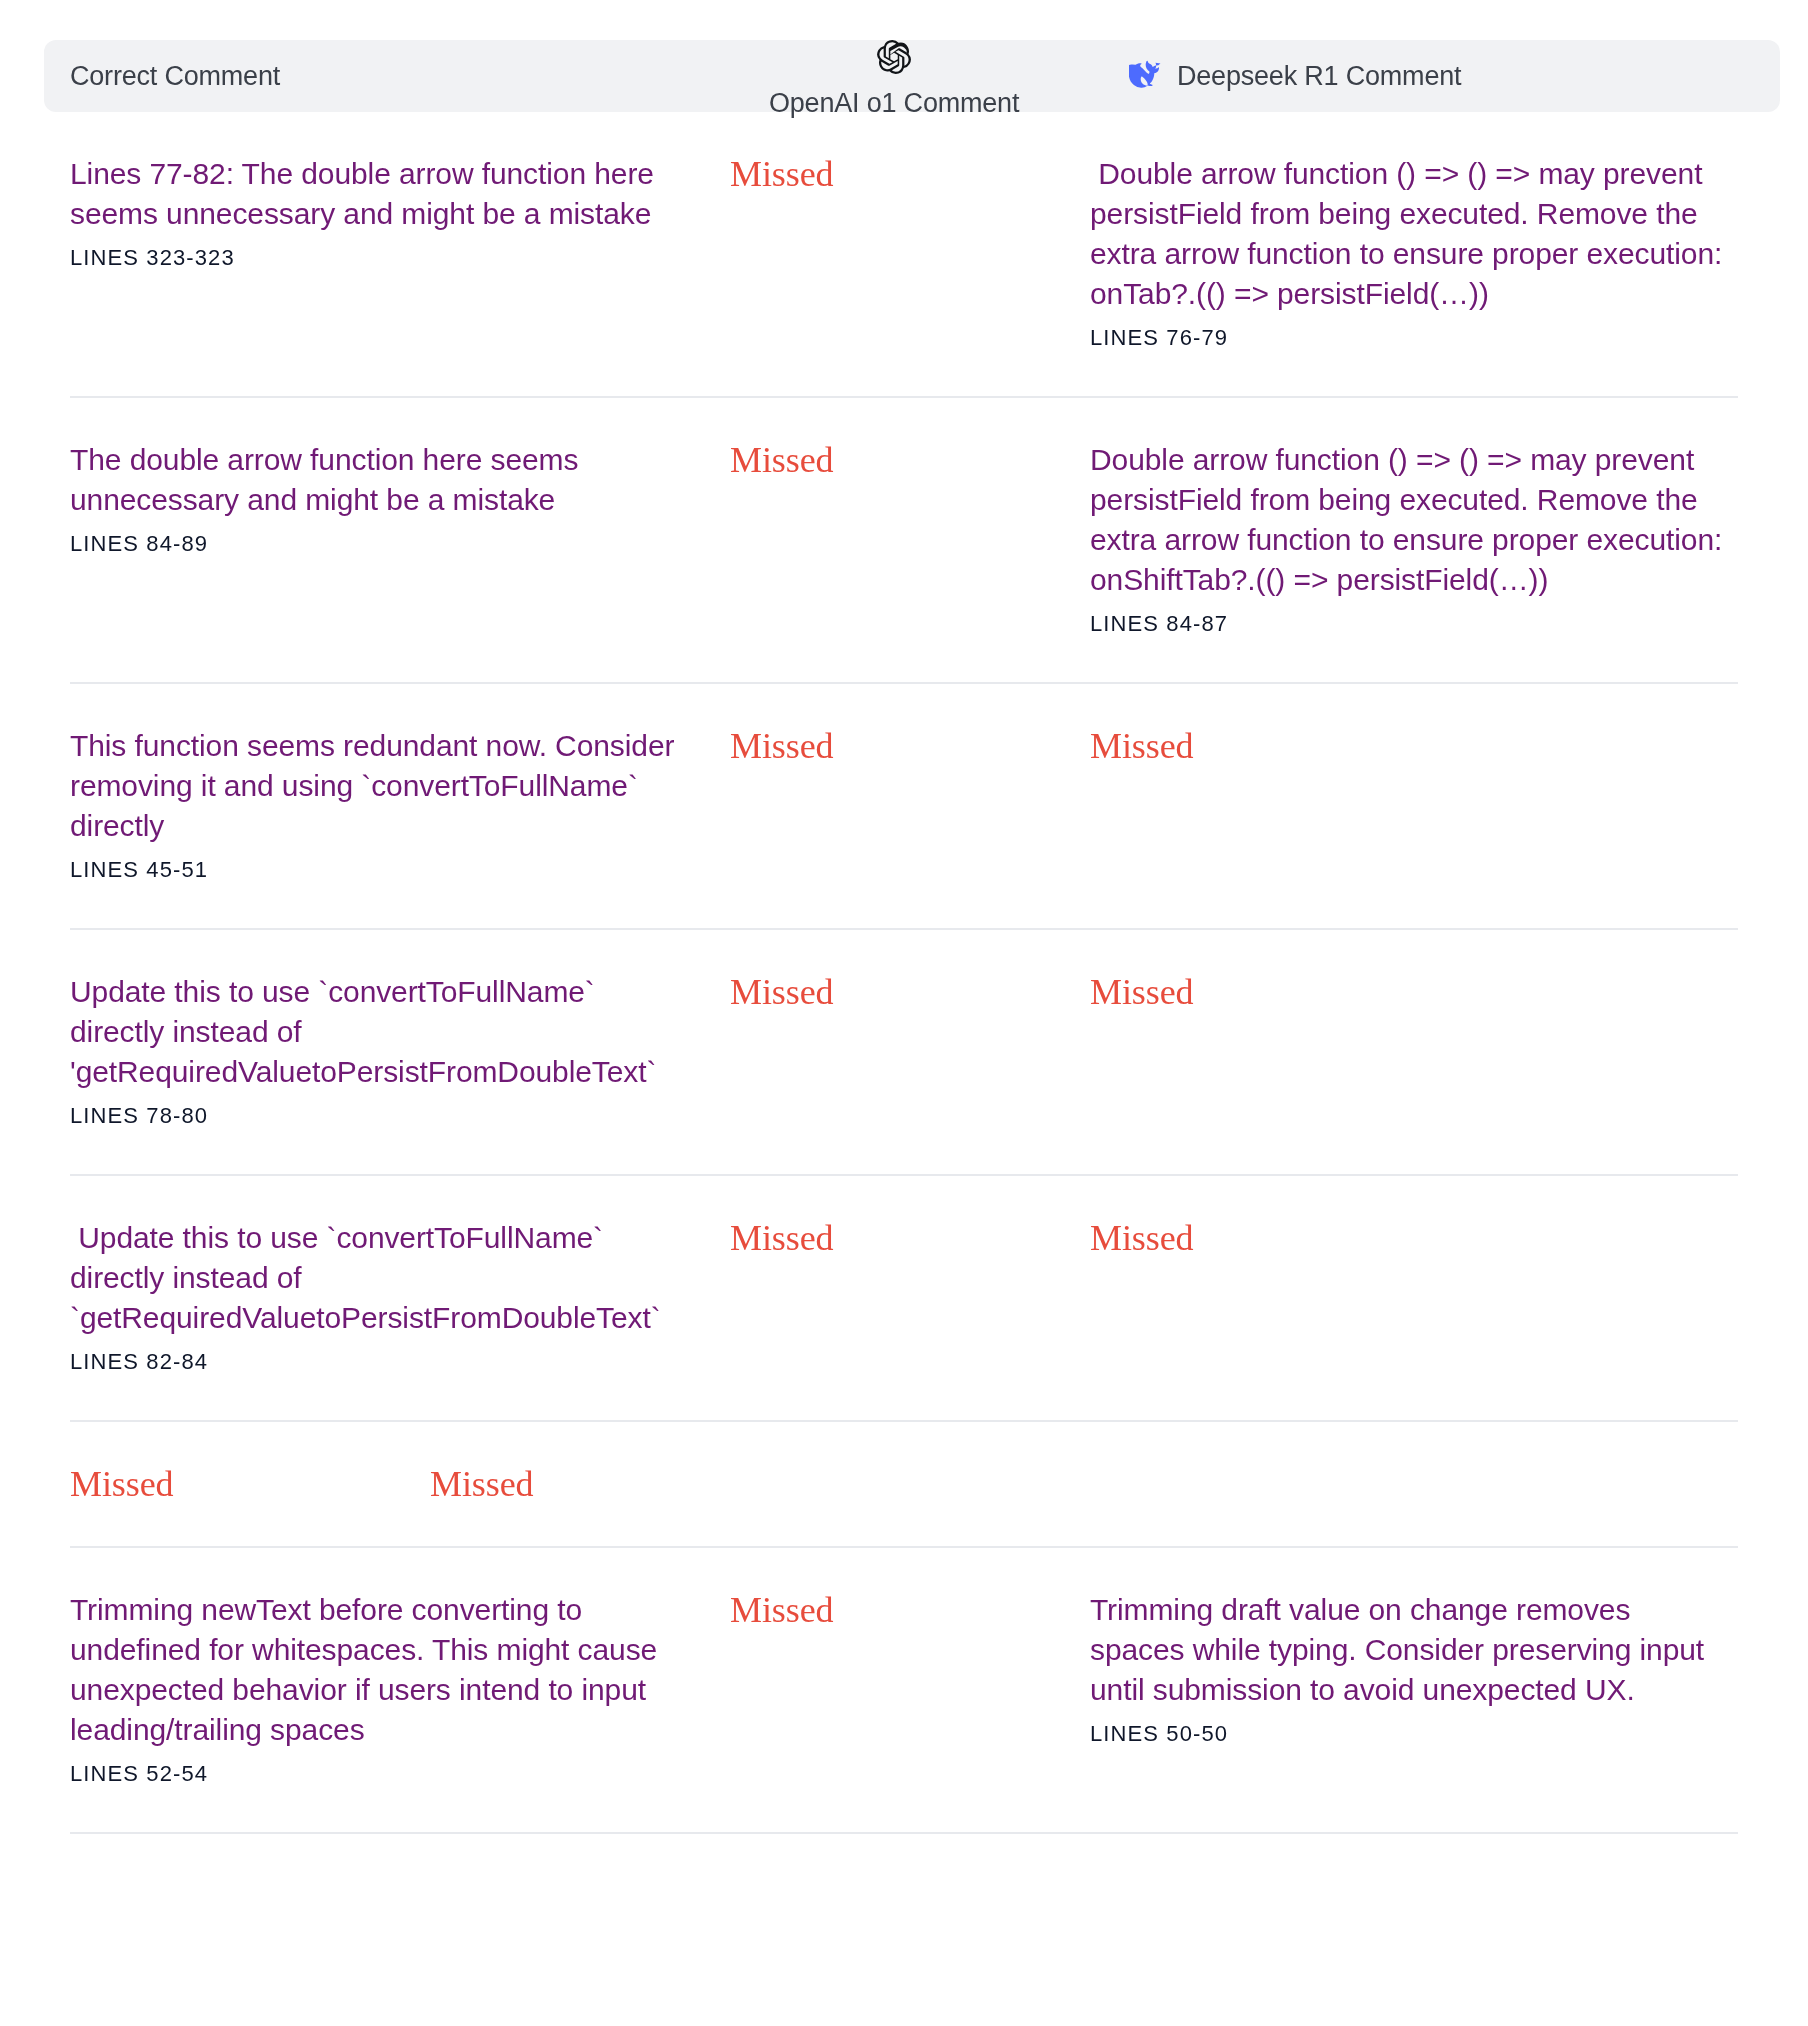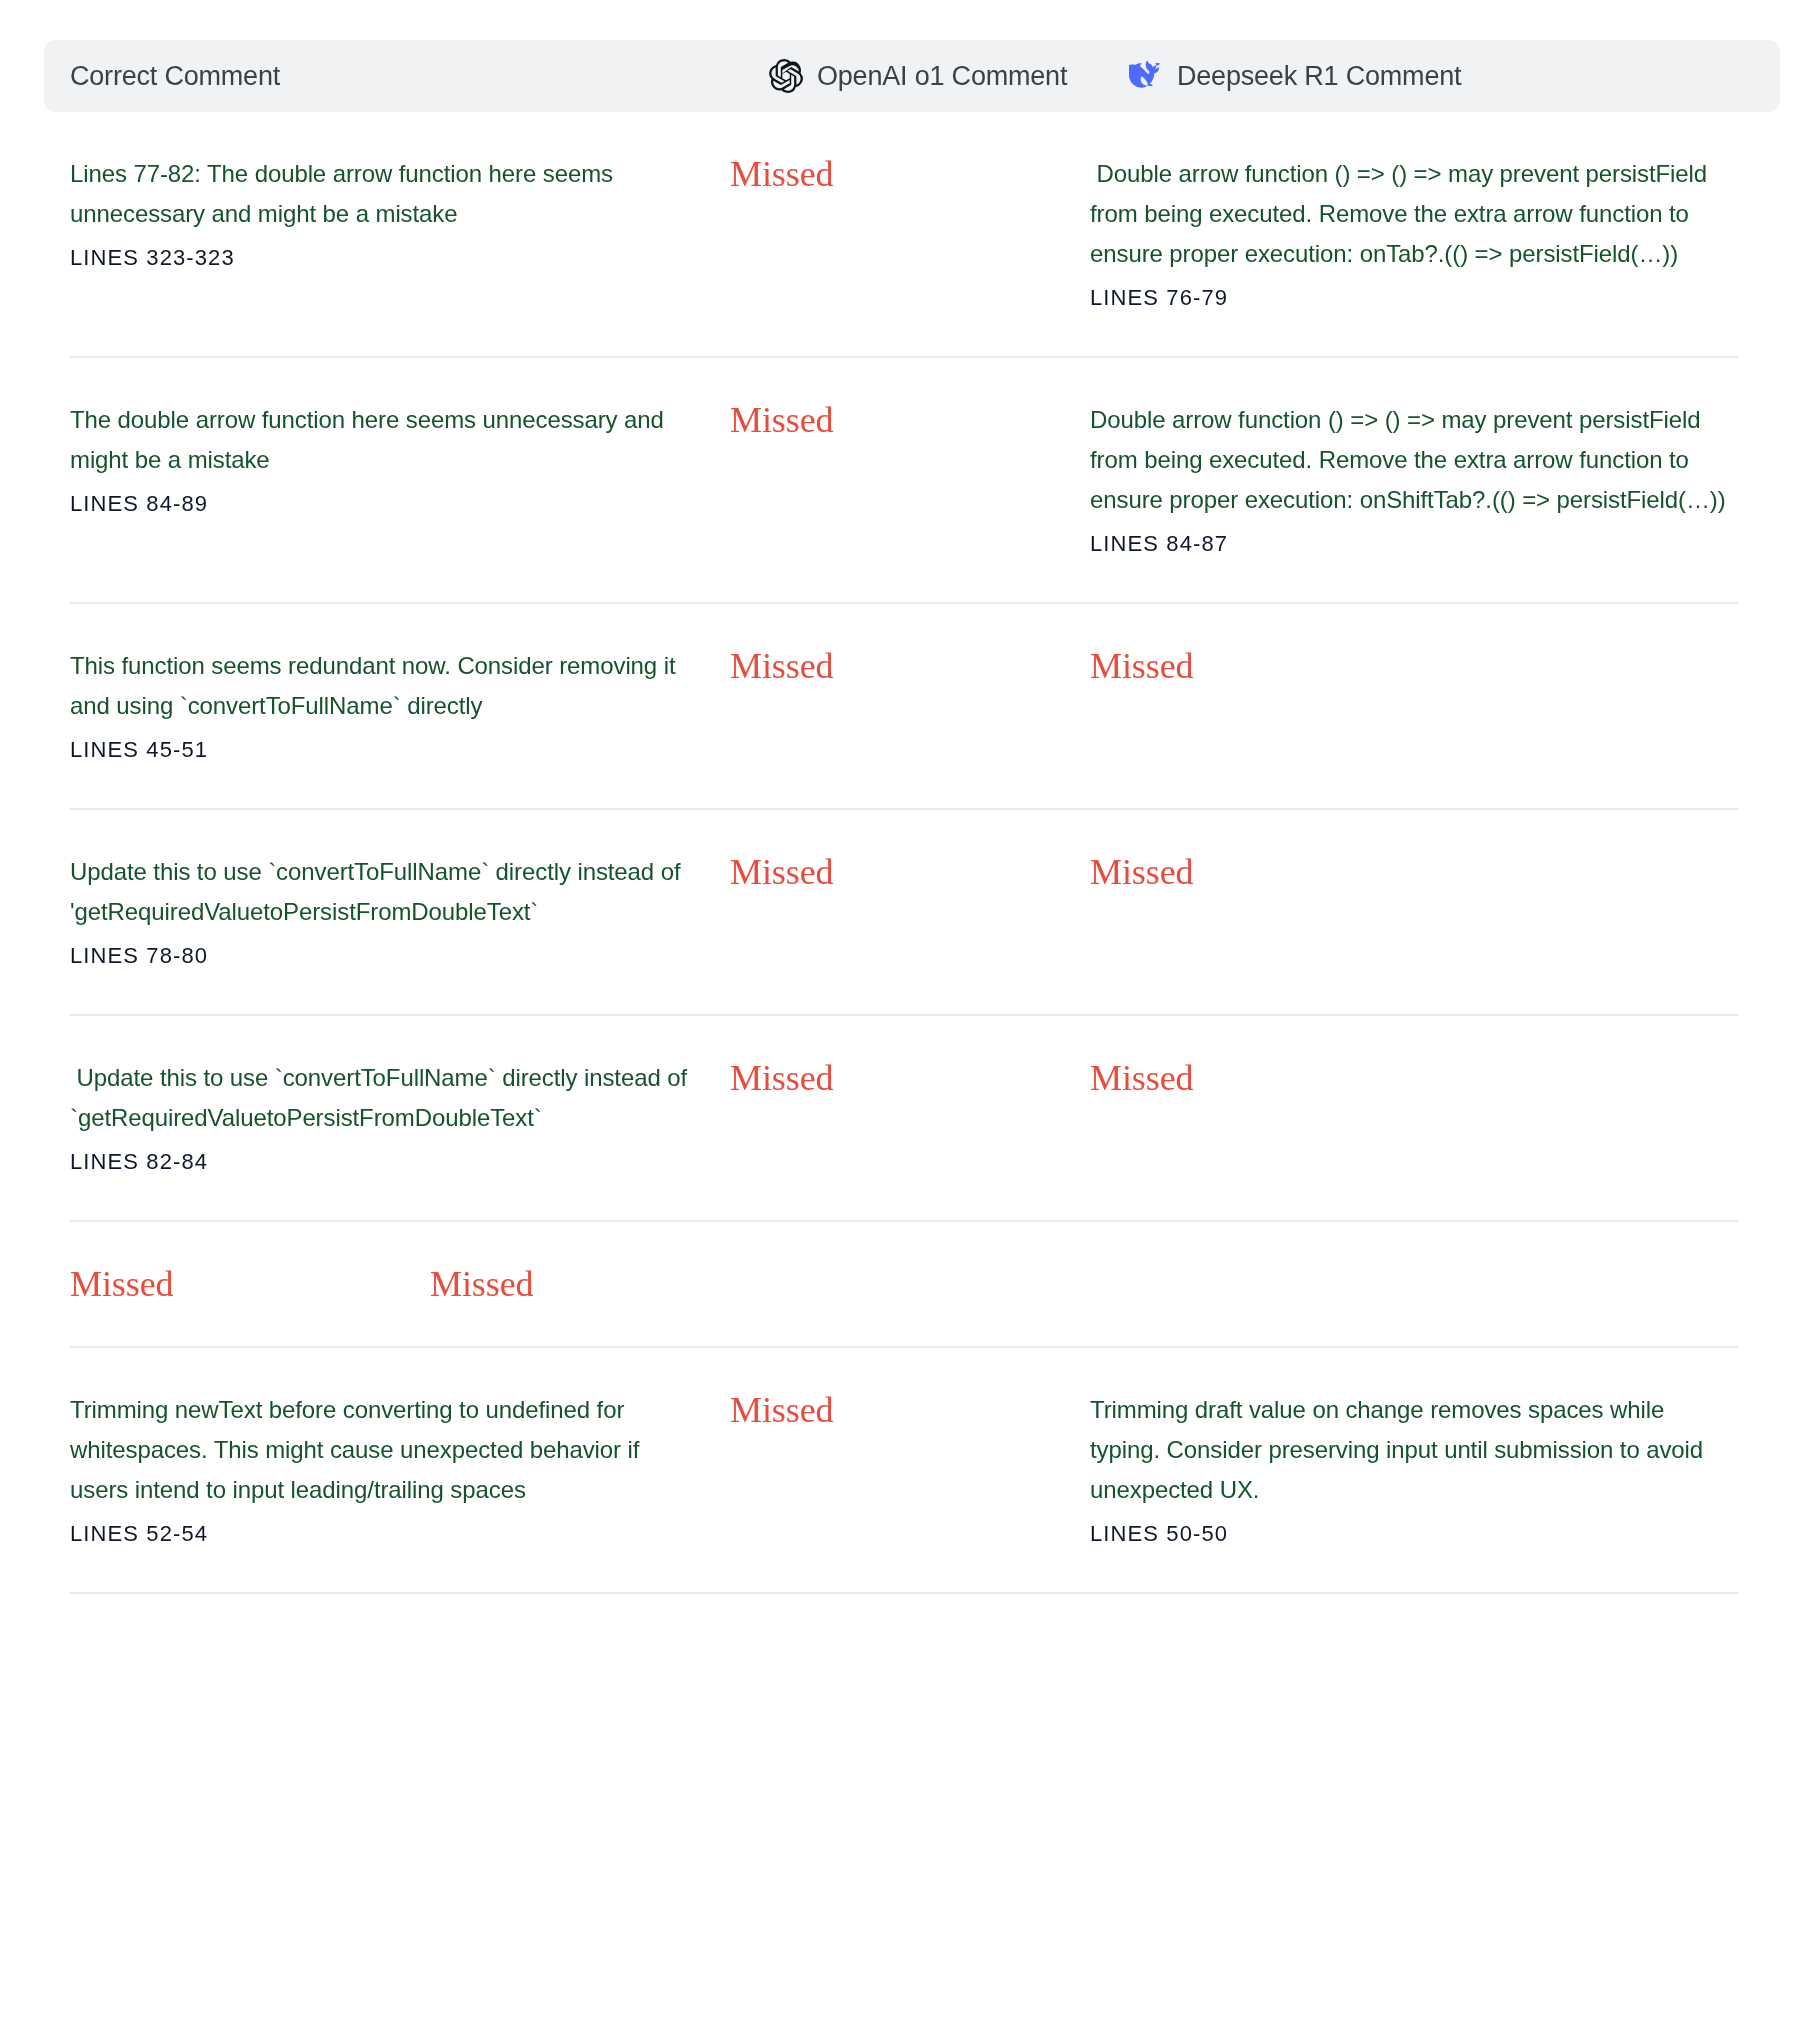--- a/index.html
+++ b/index.html
@@ -41,21 +41,21 @@
     height: 72px;
     display: flex;
     align-items: center;
     gap: 14px;
     font-size: 27px;
     color: #3b4049;
     letter-spacing: -0.2px;
     white-space: nowrap;
   }
   .th-correct { left: 26px; }
-  .th-openai  { left: 725px; }
+  .th-openai  { left: 725px; flex-direction: column; }
   .th-deepseek{ left: 1085px; }
 
   .logo {
     display: inline-block;
     width: 34px;
     height: 34px;
     flex: 0 0 34px;
     line-height: 0;
   }
   .logo svg { display: block; width: 34px; height: 34px; }
@@ -78,23 +78,23 @@
   .row:last-child { border-bottom: 2px solid #e7e9ed; }
 
   .cell {
     box-sizing: border-box;
   }
   .col-correct  { width: 660px; padding-right: 40px; }
   .col-openai   { width: 360px; }
   .col-deepseek { width: 640px; }
 
   .comment-text {
-    font-size: 24px;
+    font-size: 30px;
     line-height: 40px;
-    color: #14532d;
+    color: #701a75;
     letter-spacing: -0.1px;
     white-space: pre-wrap;
     word-break: break-word;
   }
   .lines-label {
     margin-top: 8px;
     font-size: 22px;
     line-height: 32px;
     letter-spacing: 1.1px;
     color: #0f172a;

